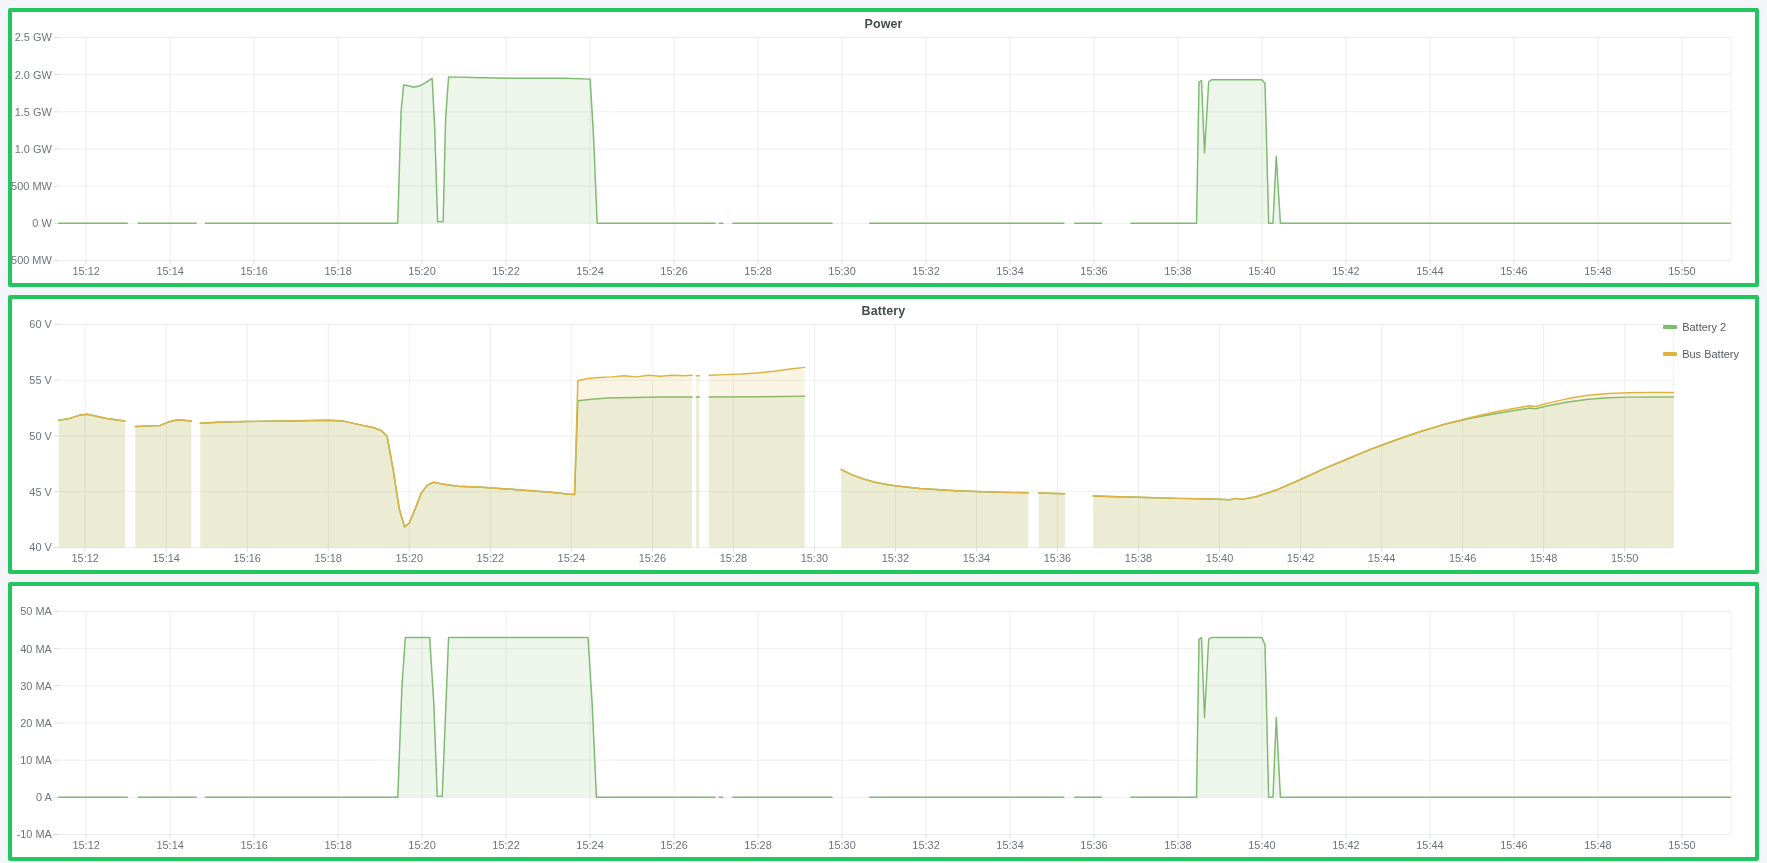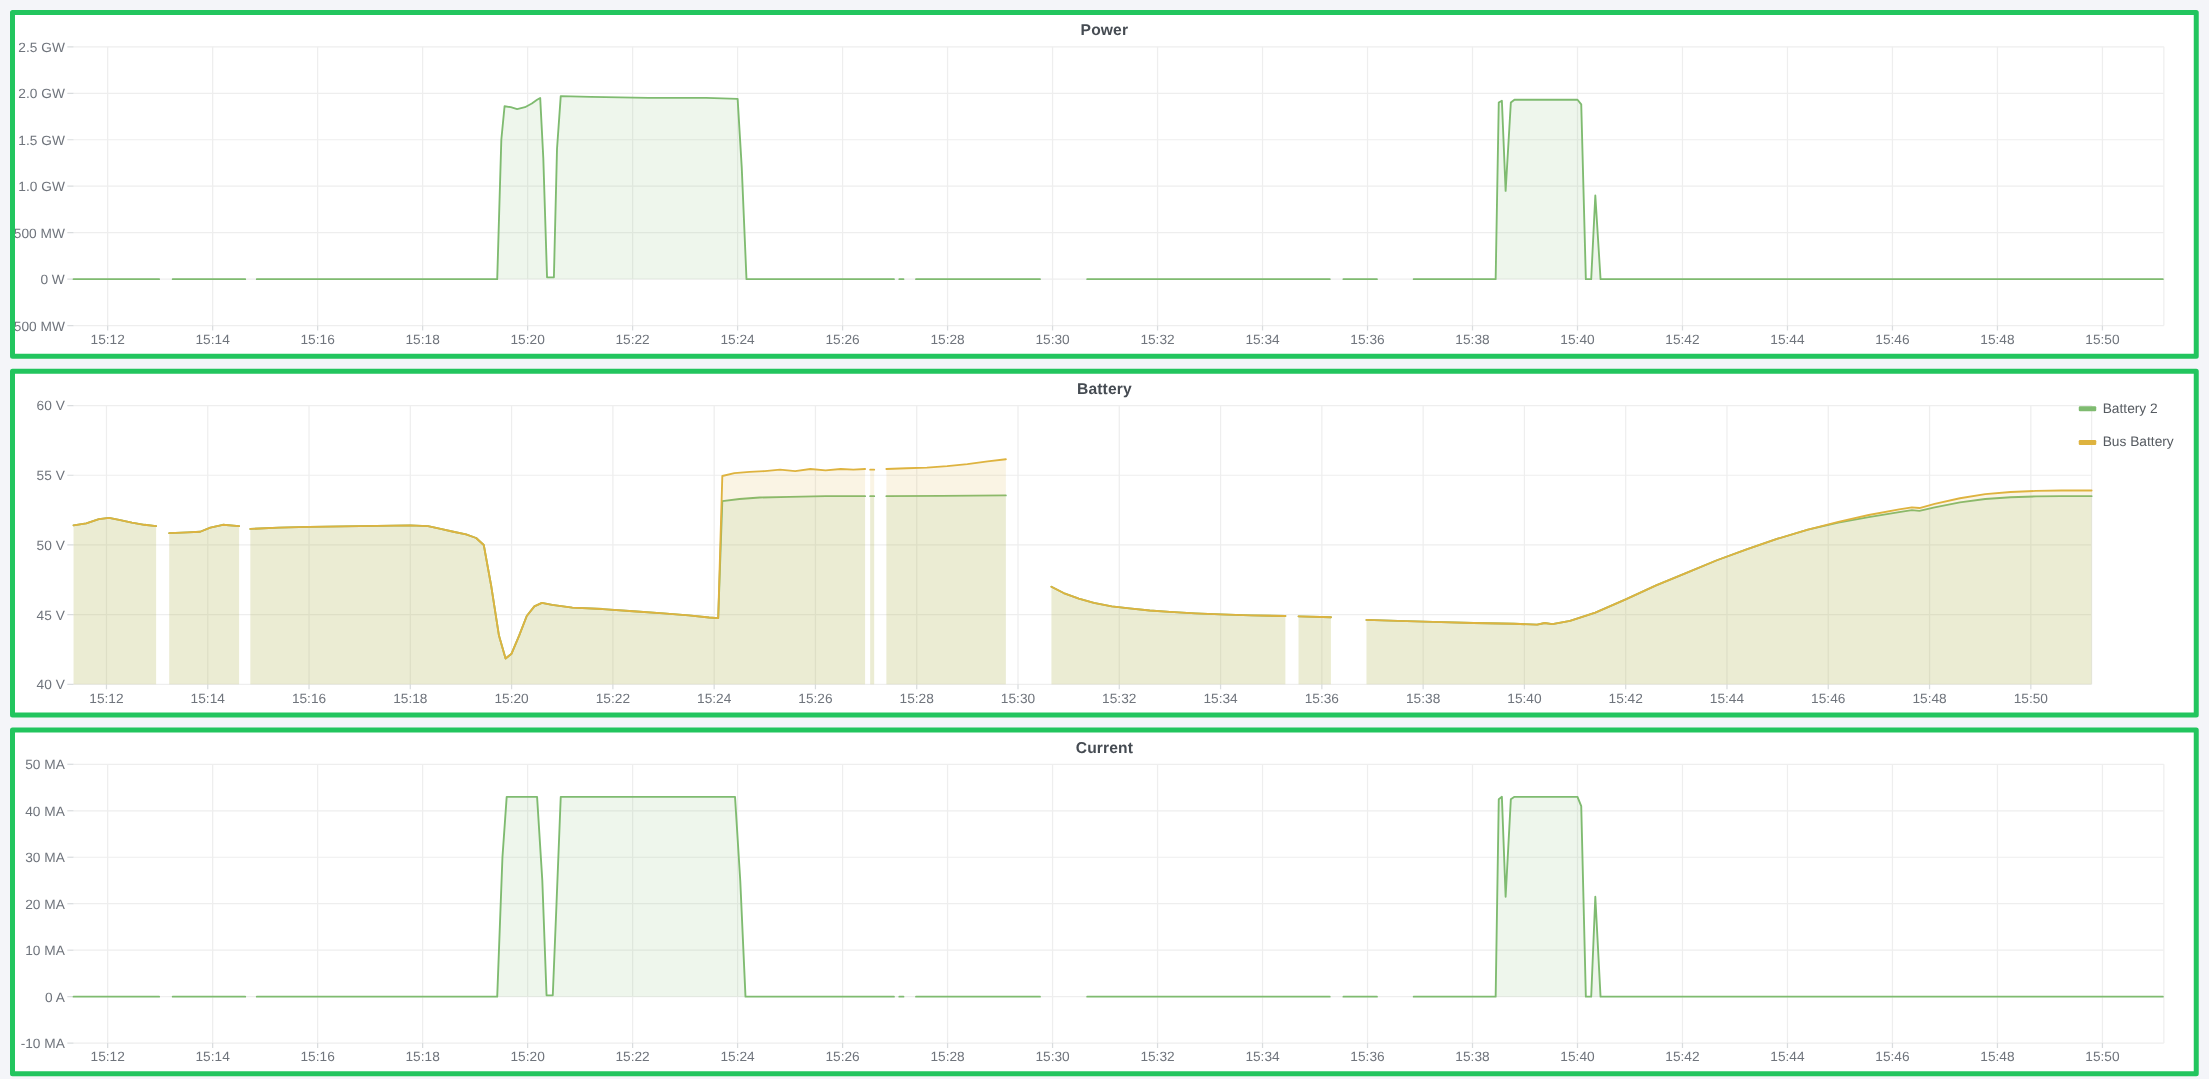--- a/index.html
+++ b/index.html
@@ -248,21 +248,20 @@
           </div>
           <div class="legend-item">
             <span class="legend-swatch" style="background: rgb(222, 179, 63);"></span>
             <span class="legend-label">Bus Battery</span>
           </div>
         </div>
       </div>
   </section>
 
   <section class="panel">
-    <div class="panel-title">Current</div>
     <div class="chart">
         <svg viewBox="0 0 1749 277" preserveAspectRatio="none">
           <line x1="47" x2="1725" y1="26" y2="26" stroke="#eeeeee" stroke-width="1"></line>
           <line x1="42" x2="47" y1="26" y2="26" stroke="#d9dcde" stroke-width="1"></line>
           <text x="40" y="30" text-anchor="end">50 MA</text>
           <line x1="47" x2="1725" y1="64" y2="64" stroke="#eeeeee" stroke-width="1"></line>
           <line x1="42" x2="47" y1="64" y2="64" stroke="#d9dcde" stroke-width="1"></line>
           <text x="40" y="68" text-anchor="end">40 MA</text>
           <line x1="47" x2="1725" y1="102" y2="102" stroke="#eeeeee" stroke-width="1"></line>
           <line x1="42" x2="47" y1="102" y2="102" stroke="#d9dcde" stroke-width="1"></line>

